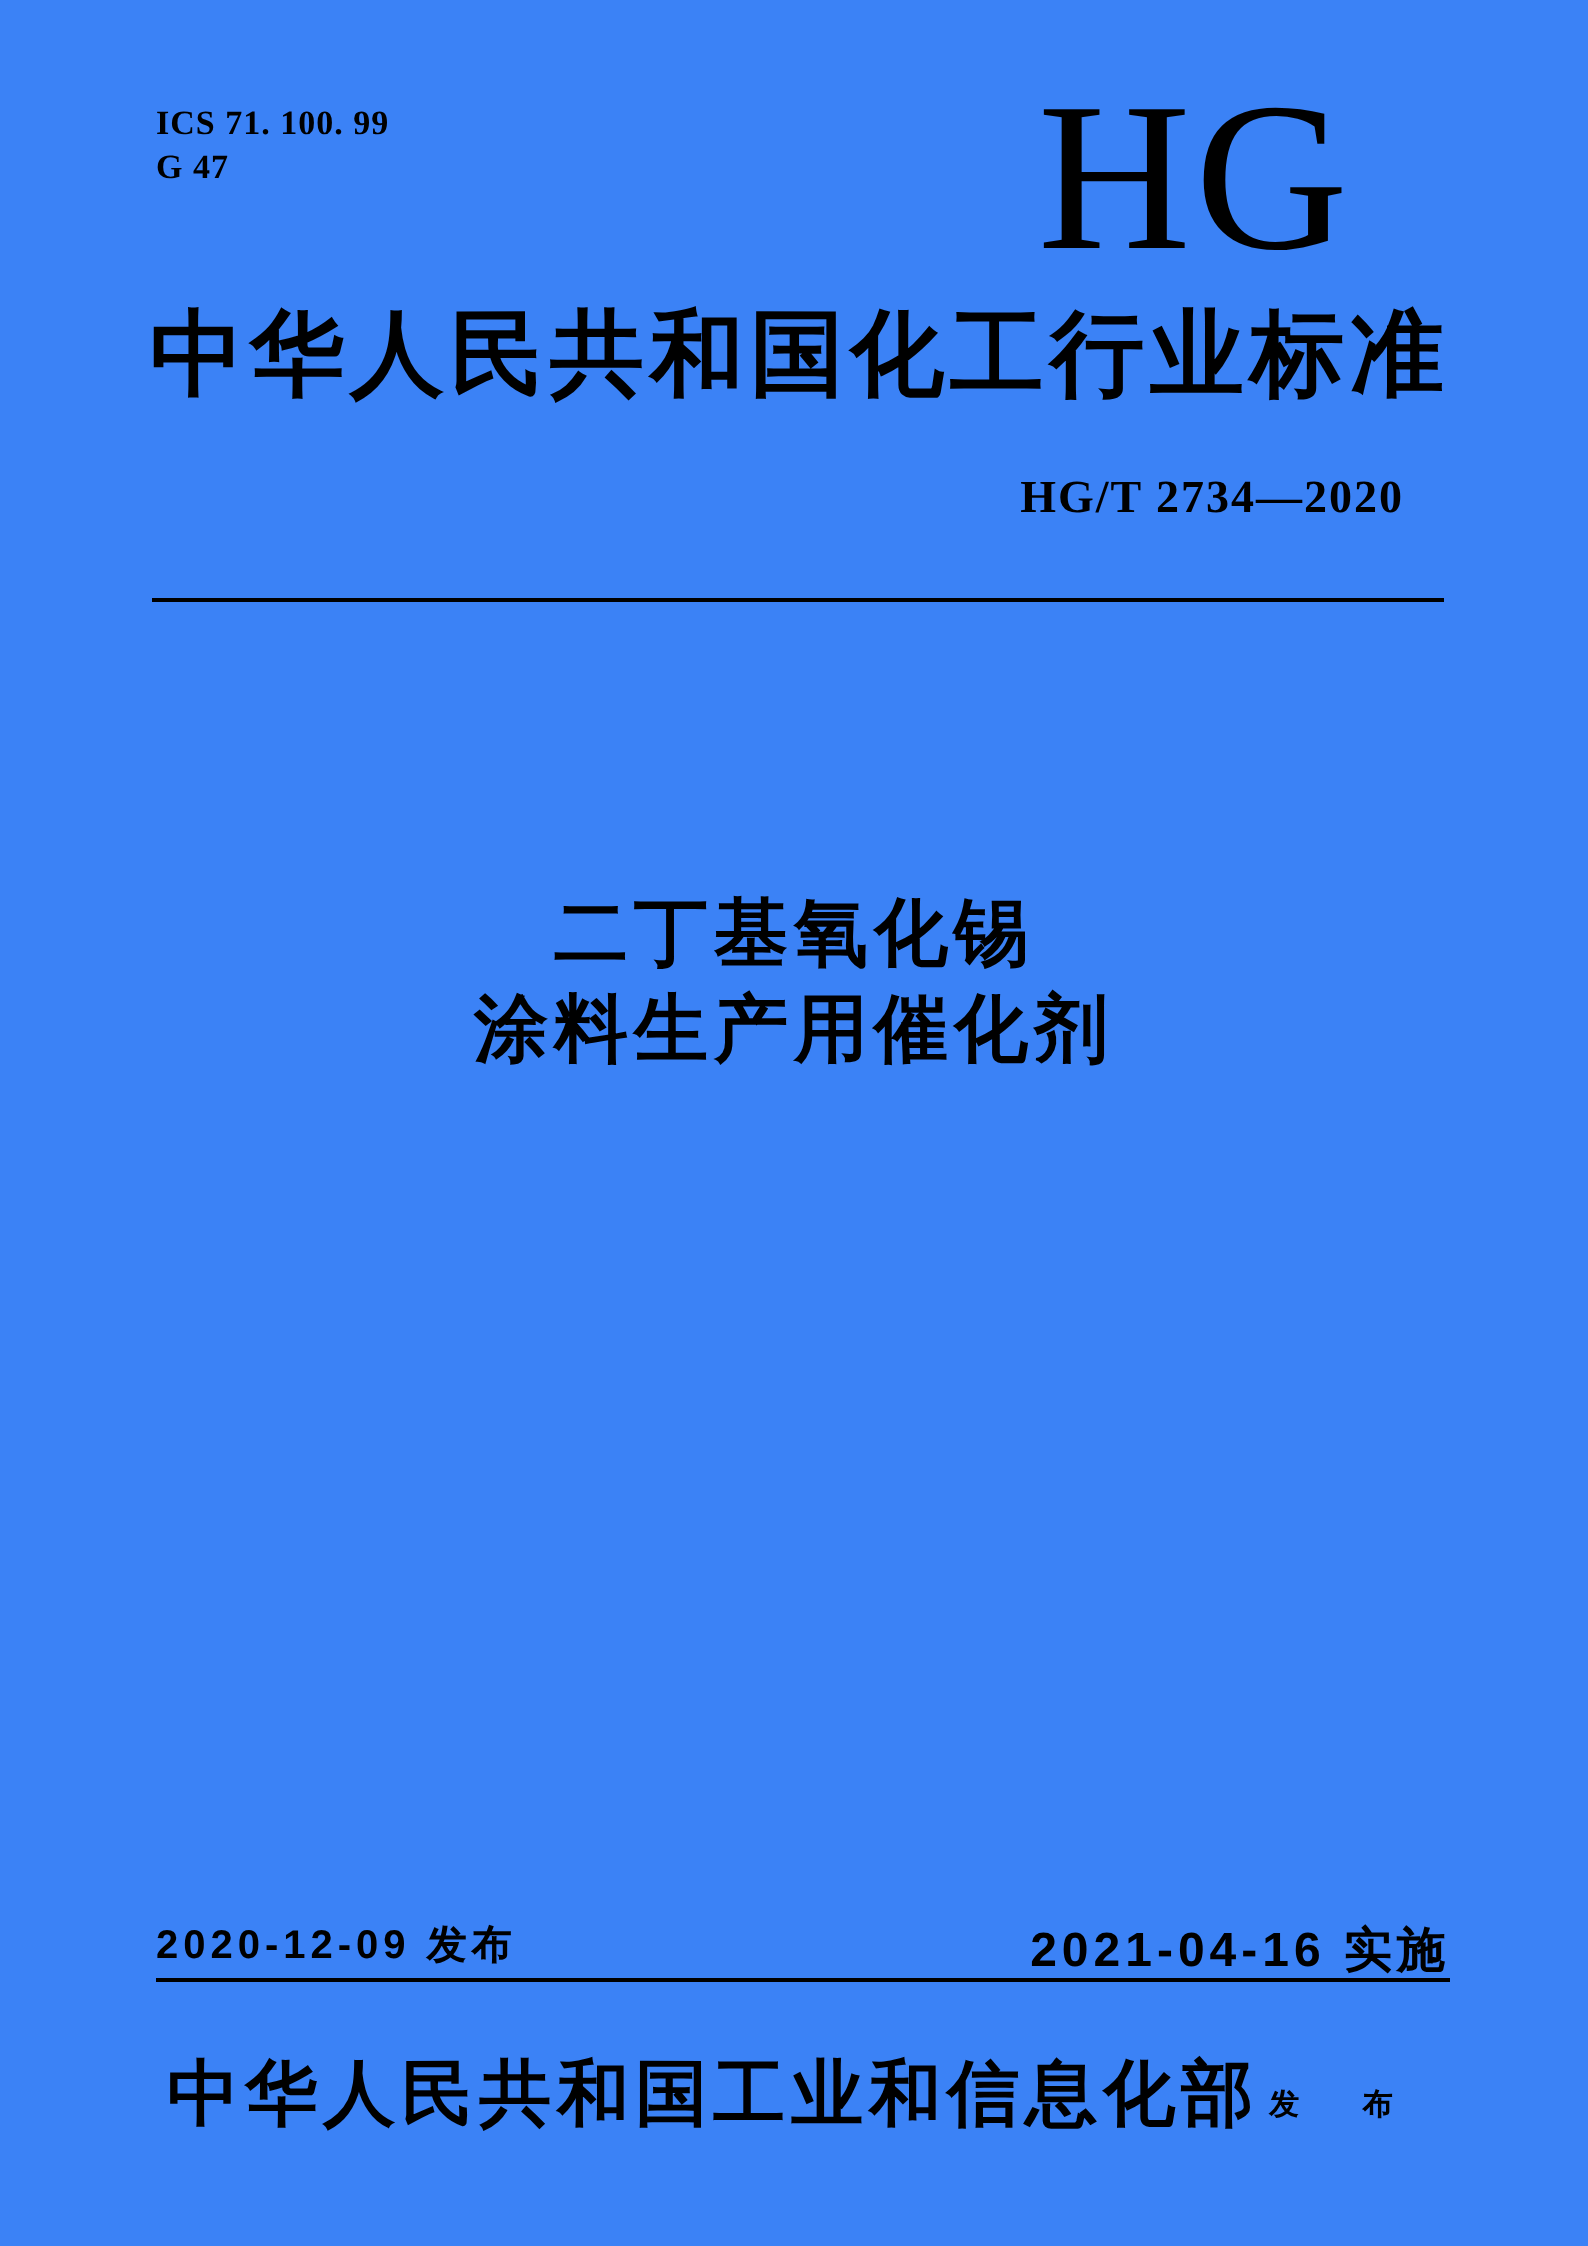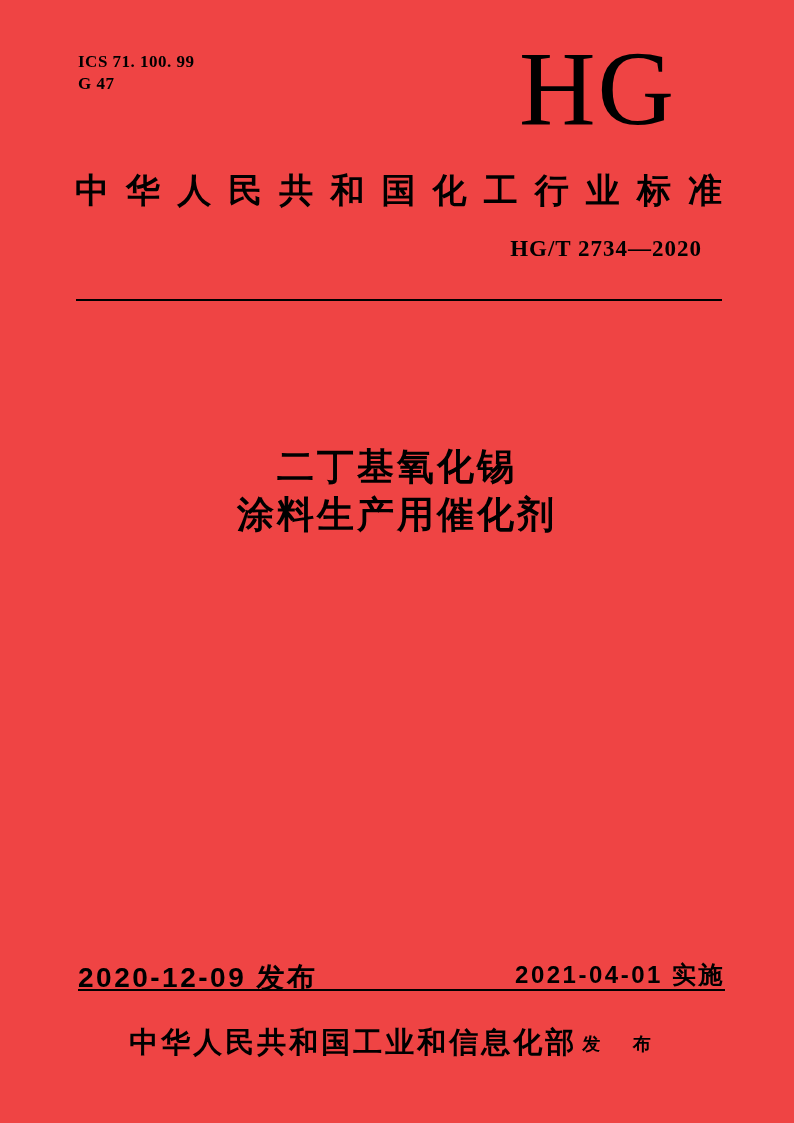--- a/index.html
+++ b/index.html
@@ -2,21 +2,21 @@
 <html><head>
 <meta charset="utf-8">
 <style>
   * { margin: 0; padding: 0; box-sizing: border-box; }
   html, body { background: #e8e8e8; }
   .page {
     position: relative;
     width: 794px;
     height: 1123px;
     margin: 0 auto;
-    background: #ef4444;
+    background: #3b82f6;
     color: #000000;
     overflow: hidden;
     font-family: "Liberation Serif", serif;
   }
   .ics-block {
     position: absolute;
     left: 78px;
     top: 51px;
     font-family: "Liberation Serif", serif;
     font-weight: bold;
@@ -30,25 +30,25 @@
     top: 36px;
     font-family: "Liberation Serif", serif;
     font-weight: normal;
     font-size: 106px;
     line-height: 106px;
     letter-spacing: 2px;
   }
   .national-title {
     position: absolute;
     left: 75px;
-    top: 165px;
+    top: 152px;
     width: 647px;
     font-family: "Liberation Serif", serif;
     font-weight: bold;
-    font-size: 34px;
+    font-size: 47px;
     line-height: 52px;
     text-align: justify;
     text-align-last: justify;
     white-space: nowrap;
   }
   .std-number {
     position: absolute;
     right: 92px;
     top: 236px;
     font-family: "Liberation Serif", serif;
@@ -86,21 +86,21 @@
     font-weight: bold;
     font-size: 18px;
     letter-spacing: 0.3px;
   }
   .date-issue {
     position: absolute;
     left: 78px;
     top: 959px;
     font-family: "Liberation Sans", sans-serif;
     font-weight: bold;
-    font-size: 28px;
+    font-size: 20px;
     letter-spacing: 2.5px;
   }
   .date-impl {
     position: absolute;
     right: 69px;
     top: 959px;
     font-family: "Liberation Sans", sans-serif;
     font-weight: bold;
     font-size: 24px;
     letter-spacing: 2.5px;
@@ -116,25 +116,25 @@
   .publisher-line {
     position: absolute;
     left: 0;
     right: 0;
     top: 1023px;
     text-align: center;
     font-family: "Liberation Serif", serif;
     font-weight: bold;
   }
   .publisher-name {
-    font-size: 29px;
+    font-size: 36px;
     letter-spacing: 3px;
   }
   .publish-label {
-    font-size: 18px;
+    font-size: 15px;
     letter-spacing: 14px;
     margin-left: 5px;
     vertical-align: 2px;
   }
 </style>
 </head>
 <body>
 
 <div class="page">
 
@@ -151,21 +151,21 @@
 
   <div class="rule-top"></div>
 
   <div class="doc-title-zh">
     <div>二丁基氧化锡</div>
     <div>涂料生产用催化剂</div>
   </div>
 
 
   <div class="date-issue">2020-12-09 发布</div>
-  <div class="date-impl">2021-04-01 实施</div>
+  <div class="date-impl">2021-04-16 实施</div>
 
   <div class="rule-bottom"></div>
 
   <div class="publisher-line">
     <span class="publisher-name">中华人民共和国工业和信息化部</span><span class="publish-label">发 布</span>
   </div>
 
 </div>
 
 </body></html>

